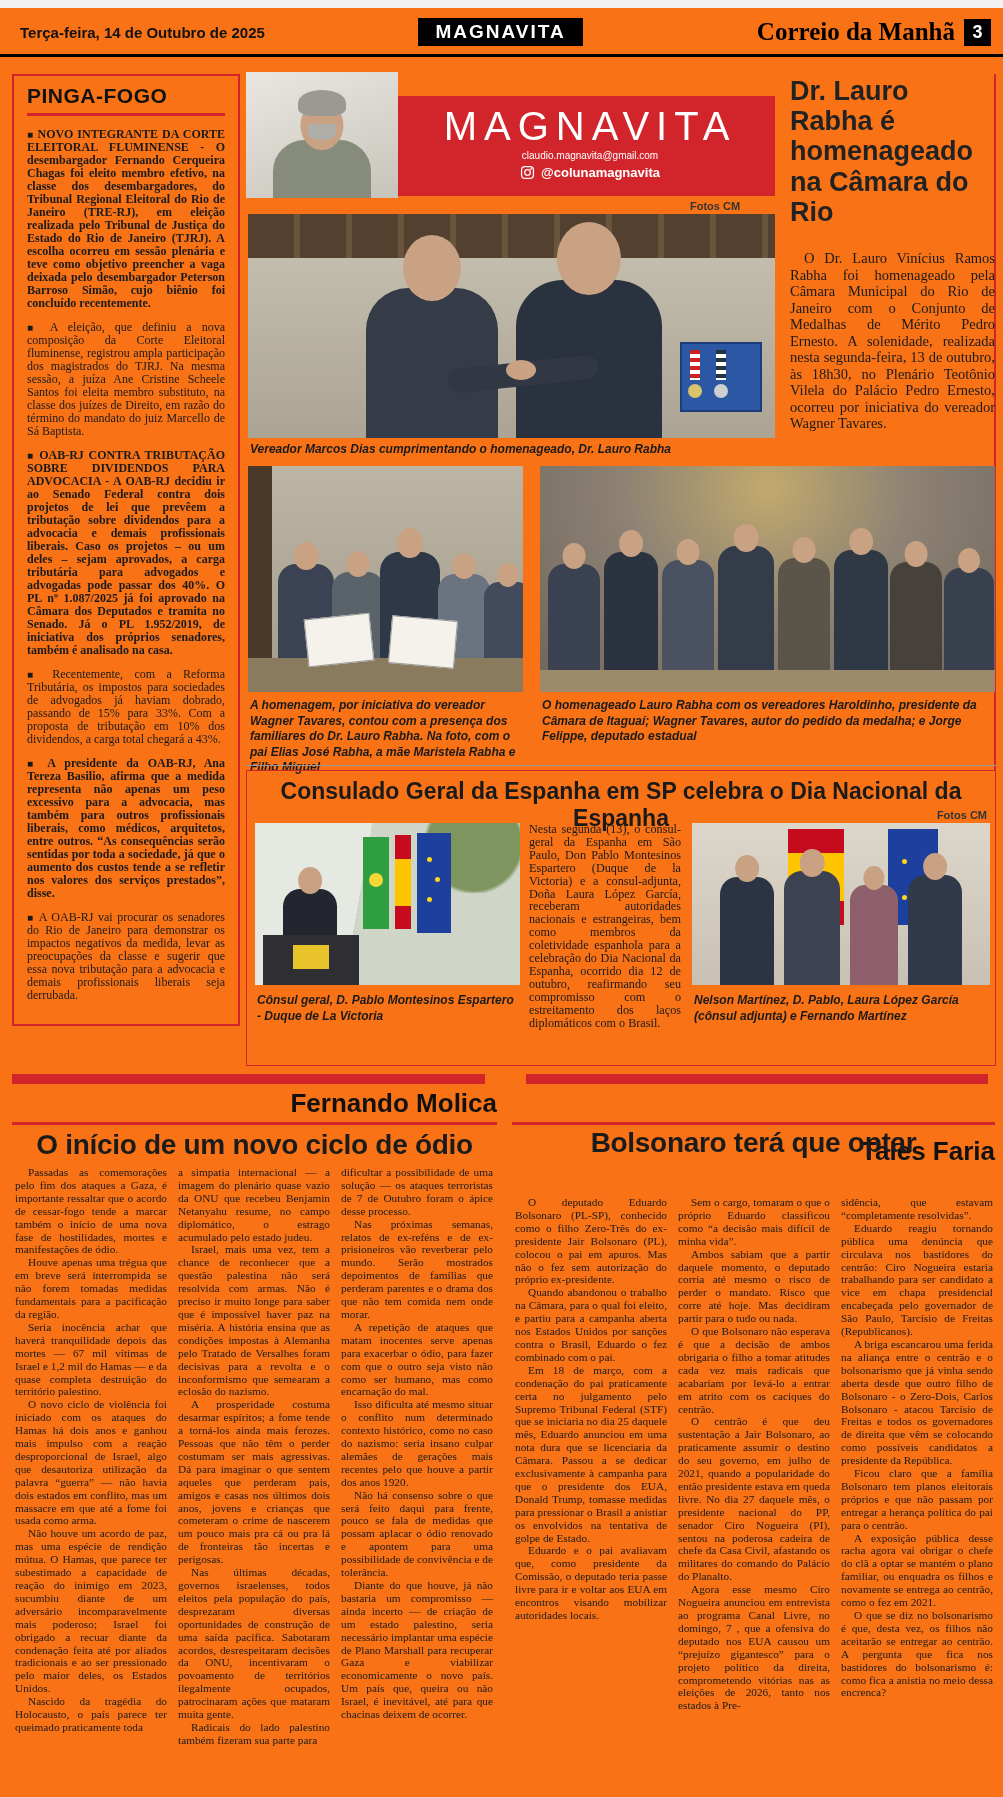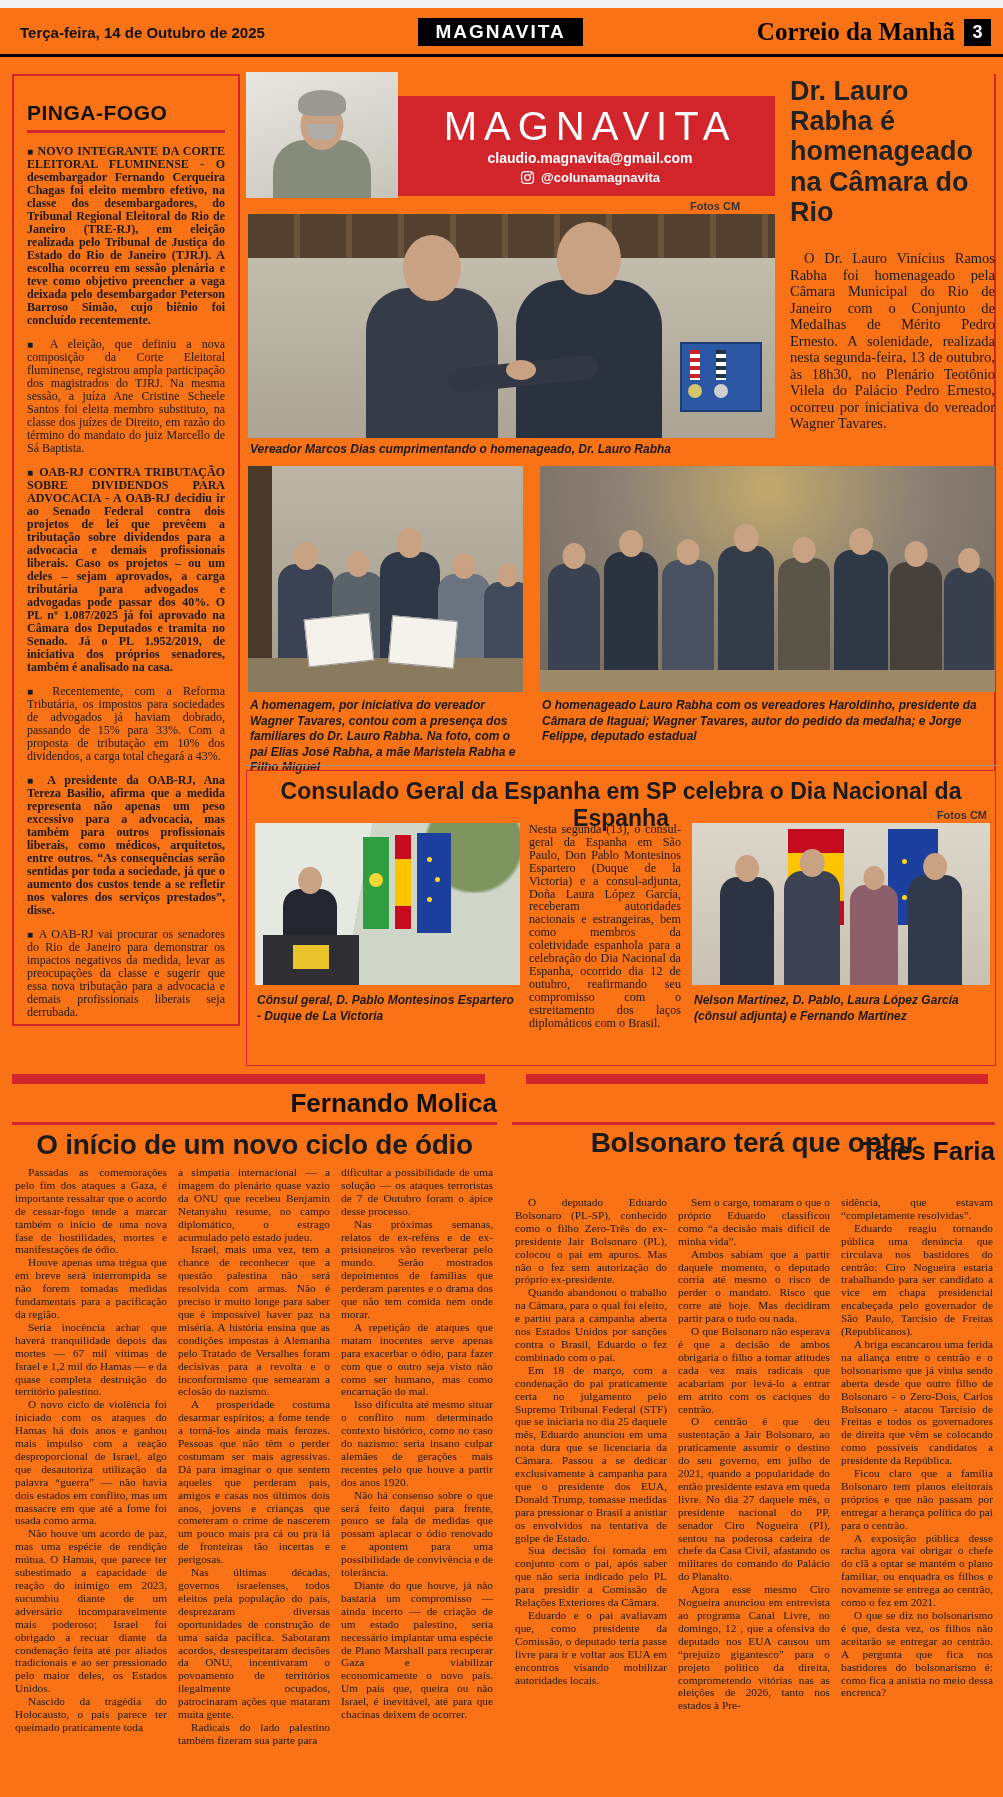--- a/index.html
+++ b/index.html
@@ -14,32 +14,32 @@
              display:flex;align-items:center;justify-content:center;}
   .hdr-brand{right:48px;top:10px;font-family:"Liberation Serif",serif;font-size:25px;font-weight:700;color:#000;}
   .hdr-pагenum,.hdr-pagenum{right:12px;top:11px;width:27px;height:27px;background:#000;color:#fff;
              font-family:"Liberation Sans",sans-serif;font-size:18px;font-weight:700;
              display:flex;align-items:center;justify-content:center;}
   .hdr-rule{left:0;top:46px;width:1003px;height:3px;background:#000;}
   .right-red-rule{left:994px;top:66px;width:2px;height:696px;background:#d2252b;}
 
   
   .pf-box{left:12px;top:66px;width:228px;height:952px;border:2px solid #d2252b;box-sizing:border-box;
-          padding:25px 13px;}
+          padding:8px 13px;}
   .pf-title{font-family:"Liberation Sans",sans-serif;font-size:21px;font-weight:800;letter-spacing:.5px;color:#111;}
   .pf-rule{width:100%;height:3px;background:#d2252b;margin:5px 0 12px;}
   .pf-item{font-size:12px;line-height:13px;text-align:justify;margin:0 0 11px;}
   .pf-item::before{content:"\25A0\00A0";font-size:10px;}
   .pf-item.bold{font-weight:700;}
 
   
   .mg-box{left:310px;top:88px;width:465px;height:100px;background:#d2252b;color:#fff;}
   .mg-inner{margin-left:95px;text-align:center;padding-top:10px;font-family:"Liberation Sans",sans-serif;}
   .mg-logo{font-size:40px;font-weight:400;letter-spacing:7px;line-height:1;}
-  .mg-email{font-size:14px;font-weight:700;margin-top:4px;}
+  .mg-email{font-size:10px;font-weight:400;margin-top:4px;}
   .mg-ig{display:flex;align-items:center;justify-content:center;gap:6px;margin-top:4px;font-size:13px;font-weight:700;}
   .credit{font-family:"Liberation Sans",sans-serif;font-size:11px;font-weight:700;color:#333;}
 
   
   .photo{position:absolute;overflow:hidden;background:#b9b2a2;}
   .fig{position:absolute;bottom:0;background:var(--c,#39404e);
        border-radius:calc(var(--w) * .32) calc(var(--w) * .32) 0 0;width:var(--w);height:var(--h);}
   .fig::before{content:"";position:absolute;left:50%;transform:translateX(-50%);
        top:calc(var(--w) * -.40);width:calc(var(--w) * .44);height:calc(var(--w) * .50);
        border-radius:50%;background:var(--skin,#c9a183);}
@@ -236,29 +236,28 @@
     </div>
 
   <div class="abs red-bar" style="left:526px;top:1066px;width:462px;"></div>
   <div class="abs author" style="left:512px;top:1128px;width:483px;">Tales Faria</div>
   <div class="abs author-rule" style="left:512px;top:1114px;width:483px;"></div>
   <div class="abs headline" style="left:512px;top:1120px;width:483px;">Bolsonaro terá que optar</div>
   <div class="opcol" style="left:515px;top:1188px;height:609px;">
       <p class="para">O deputado Eduardo Bolsonaro (PL-SP), conhecido como o filho Zero-Três do ex-presidente Jair Bolsonaro (PL), colocou o pai em apuros. Mas não o fez sem autorização do próprio ex-presidente.</p>
       <p class="para">Quando abandonou o trabalho na Câmara, para o qual foi eleito, e partiu para a campanha aberta nos Estados Unidos por sanções contra o Brasil, Eduardo o fez combinado com o pai.</p>
       <p class="para">Em 18 de março, com a condenação do pai praticamente certa no julgamento pelo Supremo Tribunal Federal (STF) que se iniciaria no dia 25 daquele mês, Eduardo anunciou em uma nota dura que se licenciaria da Câmara. Passou a se dedicar exclusivamente à campanha para que o presidente dos EUA, Donald Trump, tomasse medidas para pressionar o Brasil a anistiar os envolvidos na tentativa de golpe de Estado.</p>
-      <p class="para">Sua decisão foi tomada em conjunto com o pai, após saber que não seria indicado pelo PL para presidir a Comissão de Relações Exteriores da Câmara.</p>
       <p class="para">Eduardo e o pai avaliavam que, como presidente da Comissão, o deputado teria passe livre para ir e voltar aos EUA em encontros visando mobilizar autoridades locais.</p>
     </div>
   <div class="opcol" style="left:678px;top:1188px;height:609px;">
       <p class="para">Sem o cargo, tomaram o que o próprio Eduardo classificou como “a decisão mais difícil de minha vida”.</p>
       <p class="para">Ambos sabiam que a partir daquele momento, o deputado corria até mesmo o risco de perder o mandato. Risco que corre até hoje. Mas decidiram partir para o tudo ou nada.</p>
       <p class="para">O que Bolsonaro não esperava é que a decisão de ambos obrigaria o filho a tomar atitudes cada vez mais radicais que acabariam por levá-lo a entrar em atrito com os caciques do centrão.</p>
       <p class="para">O centrão é que deu sustentação a Jair Bolsonaro, ao praticamente assumir o destino do seu governo, em julho de 2021, quando a popularidade do então presidente estava em queda livre. No dia 27 daquele mês, o presidente nacional do PP, senador Ciro Nogueira (PI), sentou na poderosa cadeira de chefe da Casa Civil, afastando os militares do comando do Palácio do Planalto.</p>
-      <p class="para">Agora esse mesmo Ciro Nogueira anunciou em entrevista ao programa Canal Livre, no domingo, 12 , que a ofensiva do deputado nos EUA causou um “prejuízo gigantesco” para o projeto político da direita, comprometendo vitórias nas as eleições de 2026, tanto nos estados à Pre-</p>
+      <p class="para">Agora esse mesmo Ciro Nogueira anunciou em entrevista ao programa Canal Livre, no domingo, 7 , que a ofensiva do deputado nos EUA causou um “prejuízo gigantesco” para o projeto político da direita, comprometendo vitórias nas as eleições de 2026, tanto nos estados à Pre-</p>
     </div>
   <div class="opcol cont" style="left:841px;top:1188px;height:609px;">
       <p class="para">sidência, que estavam “completamente resolvidas”.</p>
       <p class="para">Eduardo reagiu tornando pública uma denúncia que circulava nos bastidores do centrão: Ciro Nogueira estaria trabalhando para ser candidato a vice em chapa presidencial encabeçada pelo governador de São Paulo, Tarcísio de Freitas (Republicanos).</p>
       <p class="para">A briga escancarou uma ferida na aliança entre o centrão e o bolsonarismo que já vinha sendo aberta desde que outro filho de Bolsonaro - o Zero-Dois, Carlos Bolsonaro - atacou Tarcísio de Freitas e todos os governadores de direita que vêm se colocando como possíveis candidatos a presidente da República.</p>
       <p class="para">Ficou claro que a família Bolsonaro tem planos eleitorais próprios e que não passam por entregar a herança política do pai para o centrão.</p>
       <p class="para">A exposição pública desse racha agora vai obrigar o chefe do clã a optar se mantém o plano familiar, ou enquadra os filhos e novamente se entrega ao centrão, como o fez em 2021.</p>
       <p class="para">O que se diz no bolsonarismo é que, desta vez, os filhos não aceitarão se entregar ao centrão. A pergunta que fica nos bastidores do bolsonarismo é: como fica a anistia no meio dessa encrenca?</p>
     </div>
 

